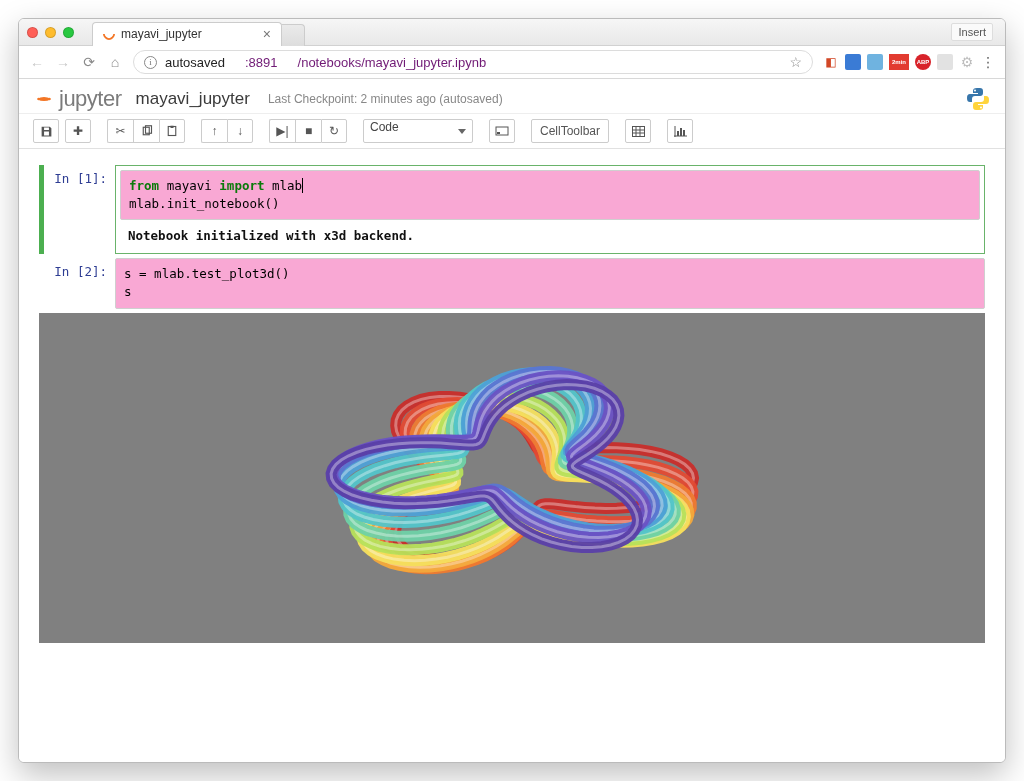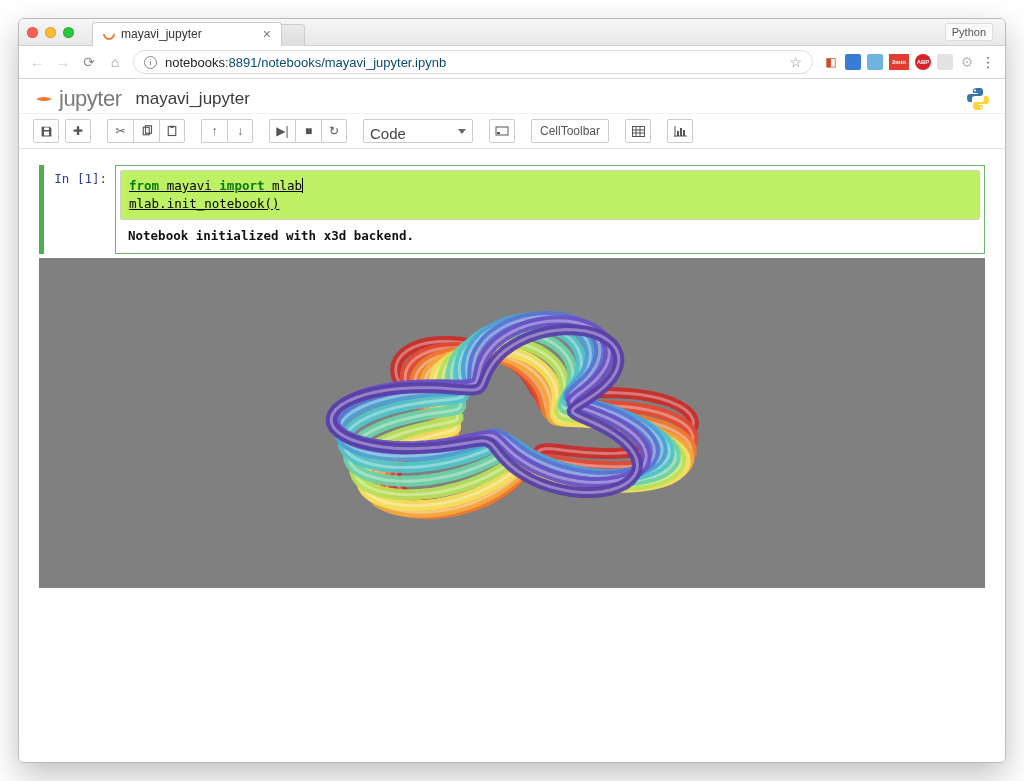--- a/index.html
+++ b/index.html
@@ -18,21 +18,21 @@
 .ghosttab { width: 24px; height: 22px; background: linear-gradient(#eaeaea,#ddd); border-radius: 0 4px 0 0; border: 1px solid #ccc; border-left: none; border-bottom: none; margin-left: -1px; }
 .profile { margin-left: auto; margin-right: 4px; background: #fafafa; border: 1px solid #ddd; border-radius: 2px; padding: 2px 6px; font-size: 11px; color: #555; }
 
 
 .addrrow { height: 33px; border-bottom: 1px solid #d8d8d8; display: flex; align-items: center; padding: 0 10px; gap: 10px; }
 .navbtn { width: 16px; color: #8a8a8a; text-align: center; cursor: pointer; font-size: 14px; }
 .navbtn.dis { color: #c7c7c7; }
 .addrbar { flex: 1; height: 24px; border: 1px solid #dcdcdc; border-radius: 14px; display: flex; align-items: center; padding: 0 10px; gap: 8px; font-size: 13px; }
 .info-ico { width: 13px; height: 13px; border: 1px solid #888; border-radius: 50%; display: flex; align-items: center; justify-content: center; font-size: 9px; color: #777; font-family: serif; }
 .url-host { color: #222; }
-.url-path { color: #0c4a6e; }
+.url-path { color: #701a75; margin-left: 20px; }
 .addr-star { margin-left: auto; color: #888; font-size: 14px; }
 .exticons { display: flex; gap: 6px; align-items: center; }
 .ext { width: 16px; height: 16px; display: flex; align-items: center; justify-content: center; font-size: 12px; }
 .ext.sq { background: #3a7bd5; border-radius: 2px; } .ext.sq2 { background: #6fb3e0; border-radius: 2px; }
 .ext.rmin { background: #e23b30; color: #fff; font-size: 6px; width: 20px; font-weight: bold; }
 .ext.abp { background: #d8232a; border-radius: 50%; color: #fff; font-size: 6px; font-weight: bold; }
 .ext.gray { background: #e2e2e2; border-radius: 2px; } 
 .ext.gear { color: #bdbdbd; font-size: 14px; }
 .dots3 { color: #5f5f5f; font-size: 14px; letter-spacing: 0; line-height: 0; }
 
@@ -56,36 +56,36 @@
 .pencil { color: #aaa; font-size: 13px; }
 .kcircle { width: 12px; height: 12px; border: 1px solid #888; border-radius: 50%; }
 
 .toolbar { display: flex; gap: 6px; padding: 5px 14px; border-bottom: 1px solid #e1e1e1; align-items: center; }
 .btn { border: 1px solid #ccc; background: #fff; height: 24px; min-width: 26px; display: flex; align-items: center; justify-content: center; border-radius: 2px; cursor: pointer; font-size: 12px; color: #555; }
 .btn.wide { padding: 0 8px; }
 .btngrp { display: flex; }
 .btngrp .btn { border-radius: 0; border-right: none; }
 .btngrp .btn:first-child { border-radius: 2px 0 0 2px; }
 .btngrp .btn:last-child { border-radius: 0 2px 2px 0; border-right: 1px solid #ccc; }
-.select { height: 24px; border: 1px solid #ccc; border-radius: 2px; background: #fff; padding: 0 18px 0 6px; font-size: 15px; color: #444; position: relative; min-width: 110px; display: flex; align-items: flex-end; }
+.select { height: 24px; border: 1px solid #ccc; border-radius: 2px; background: #fff; padding: 0 18px 0 6px; font-size: 12px; color: #444; position: relative; min-width: 110px; display: flex; align-items: flex-start; }
 .select::after { content: ""; border-left: 4px solid transparent; border-right: 4px solid transparent; border-top: 5px solid #666; position: absolute; right: 6px; top: 9px; }
 .sep { width: 4px; }
 
 .nb-body { flex: 1; overflow-y: auto; background: #fff; padding: 12px 0 0 0; }
 .nb-inner { padding: 0 20px; }
 
 .cell { display: flex; margin: 4px 0; }
 .cell.current { position: relative; }
 .cell.current::before { content: ""; position: absolute; left: 0; top: 0; bottom: 0; width: 5px; background: #4caf50; }
 .cell.current .cell-box { border: 1px solid #69b36a; }
 .prompt { width: 76px; text-align: right; padding: 6px 8px 0 12px; font-family: Menlo, Monaco, monospace; font-size: 12.5px; flex-shrink: 0; }
 .prompt.in { color: #2e3d93; }
 .prompt.out { color: #b5322a; }
 .cell-box { flex: 1; }
-.code-area { background: #bef264; border: 1px solid #cfcfcf; border-radius: 2px; padding: 6px 8px; font-family: Menlo, Monaco, monospace; font-size: 12.5px; line-height: 1.45; color: #000; white-space: pre; text-decoration: underline; }
+.code-area { background: #f9a8d4; border: 1px solid #cfcfcf; border-radius: 2px; padding: 6px 8px; font-family: Menlo, Monaco, monospace; font-size: 12.5px; line-height: 1.45; color: #000; white-space: pre; }
 .output-text { font-family: Menlo, Monaco, monospace; font-size: 12.5px; padding: 8px 0 6px 8px; color: #111; font-weight: bold; }
 .kw-from { color: #0b7a0b; font-weight: bold; }
 .kw-import { color: #0b7a0b; font-weight: bold; }
 .cursor { border-right: 1px solid #000; animation: blink 1s step-end infinite; }
 @keyframes blink { 50% { border-color: transparent; } }
 
 .plot3d { background: #808080; height: 330px; position: relative; overflow: hidden; margin-bottom: 10px; }
 .plot3d svg { width: 100%; height: 100%; }
 </style>
 </head>
@@ -100,32 +100,32 @@
       <div class="dot g"></div>
     </div>
     <div class="tabstrip">
       <div class="tab">
         <div class="tab-ico"></div>
         <span>mayavi_jupyter</span>
         <span class="tab-close">×</span>
       </div>
       <div class="ghosttab"></div>
     </div>
-    <div class="profile">Python</div>
+    <div class="profile">Insert</div>
   </div>
 
   <div class="addrrow">
     <span class="navbtn dis">←</span>
     <span class="navbtn dis">→</span>
     <span class="navbtn">⟳</span>
     <span class="navbtn">⌂</span>
     <div class="addrbar">
       <span class="info-ico">i</span>
       <span>
-        <span class="url-host">notebooks</span><span class="url-path">:8891</span><span class="url-path">/notebooks/mayavi_jupyter.ipynb</span>
+        <span class="url-host">autosaved</span><span class="url-path">:8891</span><span class="url-path">/notebooks/mayavi_jupyter.ipynb</span>
       </span>
       <span class="addr-star">☆</span>
     </div>
     <div class="exticons">
       <div class="ext" style="color:#d24726">◧</div>
       <div class="ext sq"></div>
       <div class="ext sq2"></div>
       <div class="ext rmin">2min</div>
       <div class="ext abp">ABP</div>
       <div class="ext gray"></div>
@@ -134,20 +134,21 @@
     </div>
   </div>
 
   <div class="jup">
     <div class="jup-header">
       <div class="jlogo">
         <div class="jlogo-ico"></div>
         <div class="jlogo-txt">jupyter</div>
       </div>
       <span class="nb-title">mayavi_jupyter</span>
+      <span class="checkpoint">Last Checkpoint: 2 minutes ago (autosaved)</span>
       <div class="py-ico">
         <svg viewBox="0 0 26 26">
             <path fill="#3776ab" d="M12 2c-3 0-4 1-4 3v2h5v1H5c-2 0-3 1-3 4s1 4 3 4h2v-3c0-2 1-3 3-3h5c2 0 3-1 3-3V5c0-2-1-3-3-3h-3z"></path>
             <path fill="#ffd43b" d="M14 24c3 0 4-1 4-3v-2h-5v-1h8c2 0 3-1 3-4s-1-4-3-4h-2v3c0 2-1 3-3 3h-5c-2 0-3 1-3 3v2c0 2 1 3 3 3h3z"></path>
             <circle cx="10" cy="4.5" r="1" fill="#fff"></circle>
             <circle cx="16" cy="21.5" r="1" fill="#fff"></circle>
           </svg>
       </div>
     </div>
 
@@ -226,20 +227,27 @@
 
         <div class="cell current">
           <div class="prompt in">In [1]:</div>
           <div class="cell-box" style="padding:4px">
             <div class="code-area"><span class="kw-from">from</span><span> mayavi </span><span class="kw-import">import</span><span> mlab</span><span class="cursor"></span>
 <span>mlab.init_notebook()</span></div>
             <div class="output-text">Notebook initialized with x3d backend.</div>
           </div>
         </div>
 
+        <div class="cell">
+          <div class="prompt in">In [2]:</div>
+          <div class="cell-box">
+            <div class="code-area">s = mlab.test_plot3d()
+s</div>
+          </div>
+        </div>
 
         <div class="cell">
           <div class="cell-box">
             <div class="plot3d">
               <svg viewBox="0 0 700 330" preserveAspectRatio="xMidYMid meet">
                 <defs>
                   <linearGradient id="rb" x1="0" y1="0" x2="1" y2="1">
                     <stop offset="0%" stop-color="#d6332a"></stop>
                       <stop offset="25%" stop-color="#f0883e"></stop>
                       <stop offset="50%" stop-color="#f5e663"></stop>

